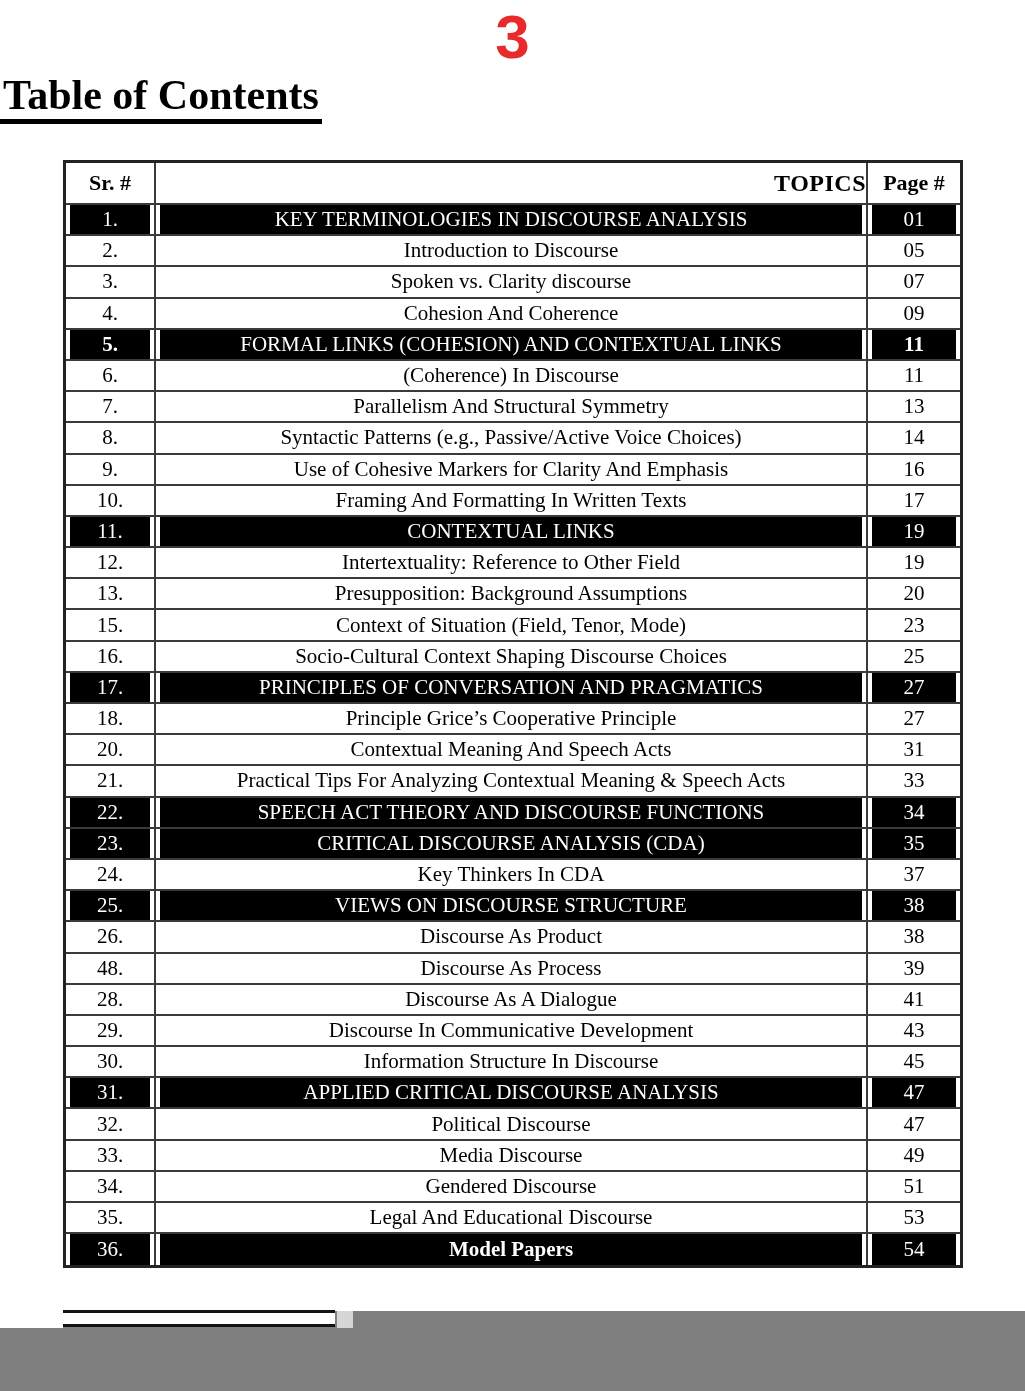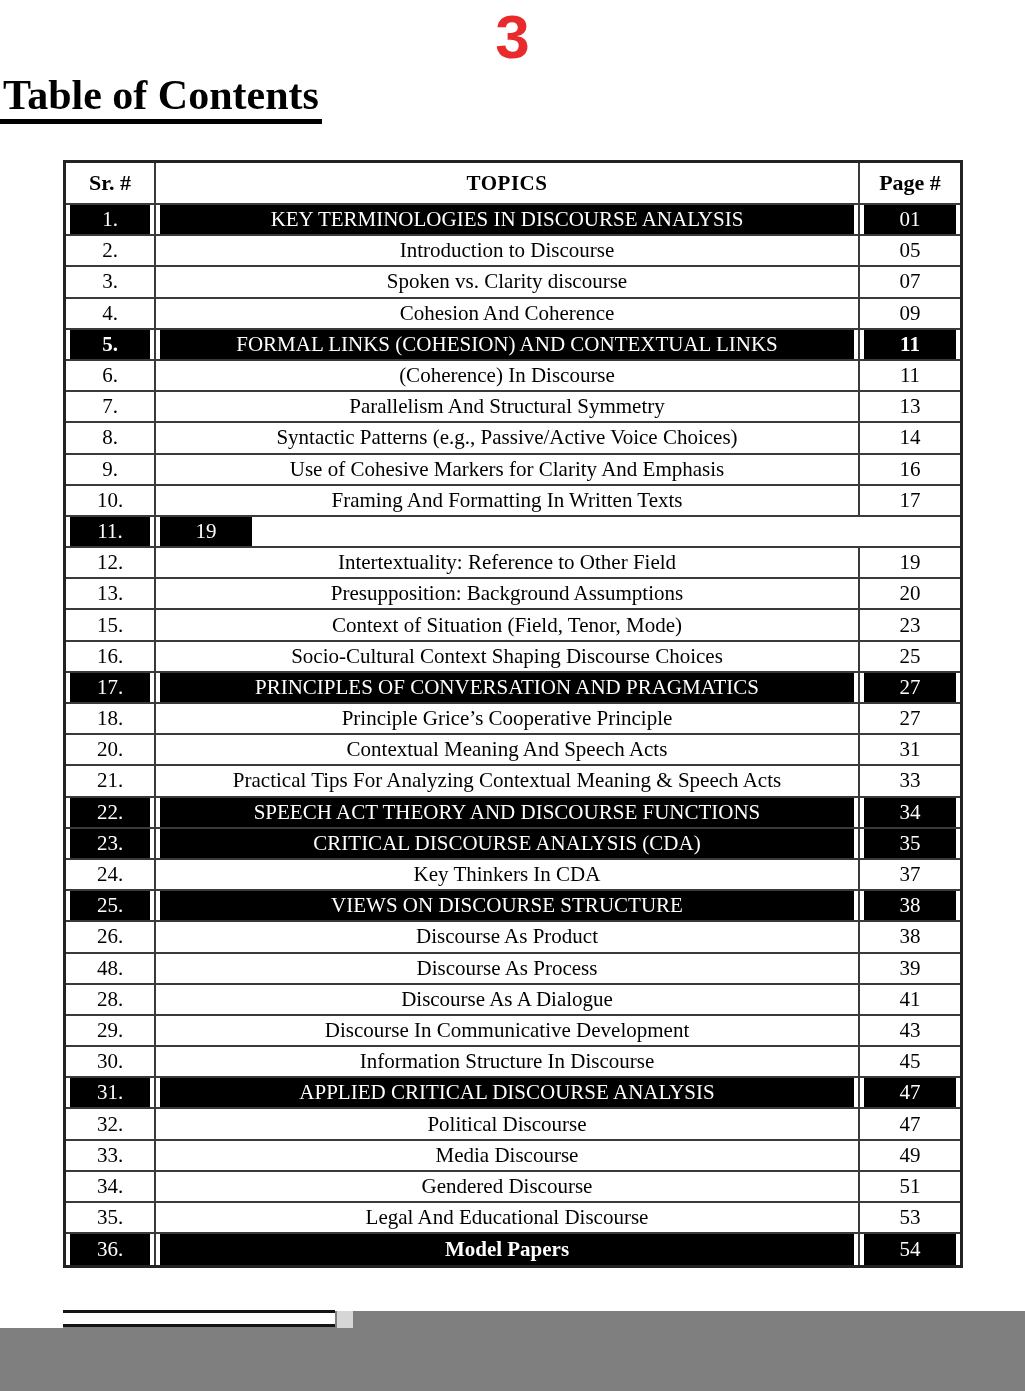--- a/index.html
+++ b/index.html
@@ -22,27 +22,27 @@
   .toc {
     position:absolute; left:63px; top:141px; width:900px;
     border:3px solid #232323; box-sizing:border-box; background:#fff;margin-top:19px;
   }
   .row { display:flex; height:31.2px; box-sizing:border-box; border-bottom:2px solid #3a3a3a; }
   .row.header { height:42px; }
   .row:last-child { border-bottom:none; }
   .cell { box-sizing:border-box; display:flex; overflow:hidden; }
   .cell.sr    { width:90px;  border-right:2px solid #3a3a3a; }
   .cell.topic { flex:1;      border-right:2px solid #3a3a3a; }
-  .cell.page  { width:100px; }
+  .cell.page  { width:92px; }
   .fill {
     flex:1; display:flex; align-items:center; justify-content:center;
     font-size:21px; line-height:1; white-space:nowrap;
   }
   .row.header .fill { font-weight:bold; font-size:22px; }
-  .row.header .cell.topic .fill { font-size:21px; letter-spacing:0.5px; }
+  .row.header .cell.topic .fill { font-size:24px; letter-spacing:0.5px;justify-content:flex-end; }
   .row.black .fill { background:#000; color:#fff; margin:0 4px; }
   .bold { font-weight:bold; }
   
   .scan-gray { position:absolute; left:0; top:1311px; width:1025px; height:80px; background:#7f7f7f; }
   .page-remnant-left { position:absolute; left:0; top:1311px; width:63px; height:17px; background:#ffffff; }
   .page-remnant-bar {
     position:absolute; left:63px; top:1310px; width:272px; height:17px;
     background:#ffffff; box-sizing:border-box;
     border-top:3px solid #141414; border-bottom:3px solid #141414;
   }
@@ -255,20 +255,25 @@
           </div>
     </div>
   </div>
 
   <div class="row black">
     <div class="cell sr">
       <div class="fill">
             <span>11.</span>
           </div>
     </div>
+    <div class="cell topic">
+      <div class="fill">
+            <span>CONTEXTUAL LINKS</span>
+          </div>
+    </div>
     <div class="cell page">
       <div class="fill">
             <span>19</span>
           </div>
     </div>
   </div>
 
   <div class="row">
     <div class="cell sr">
       <div class="fill">

